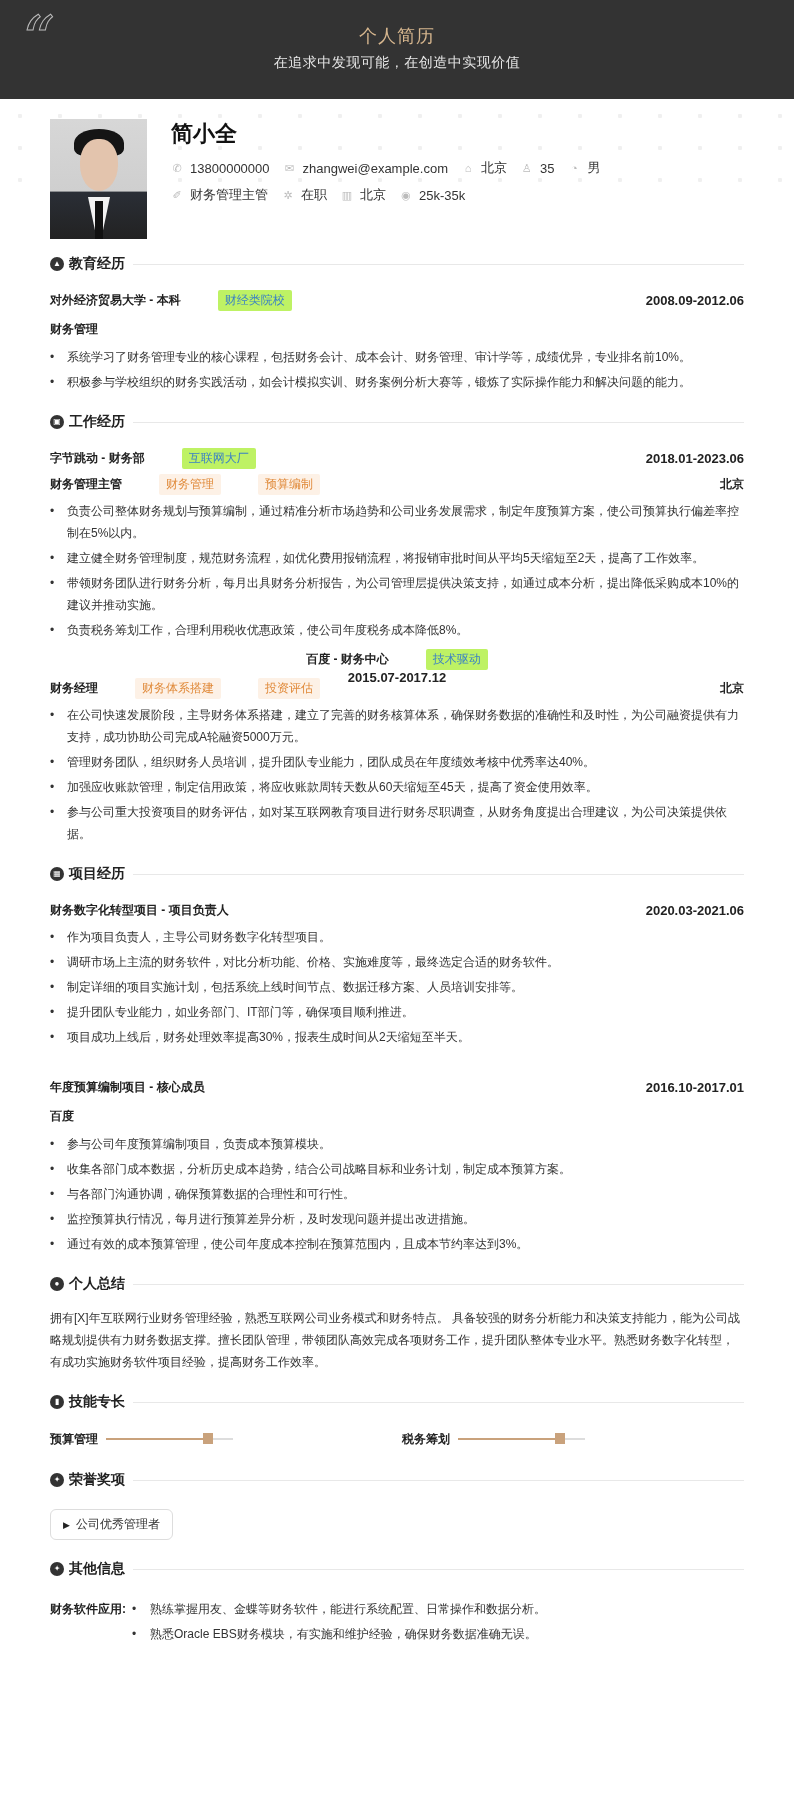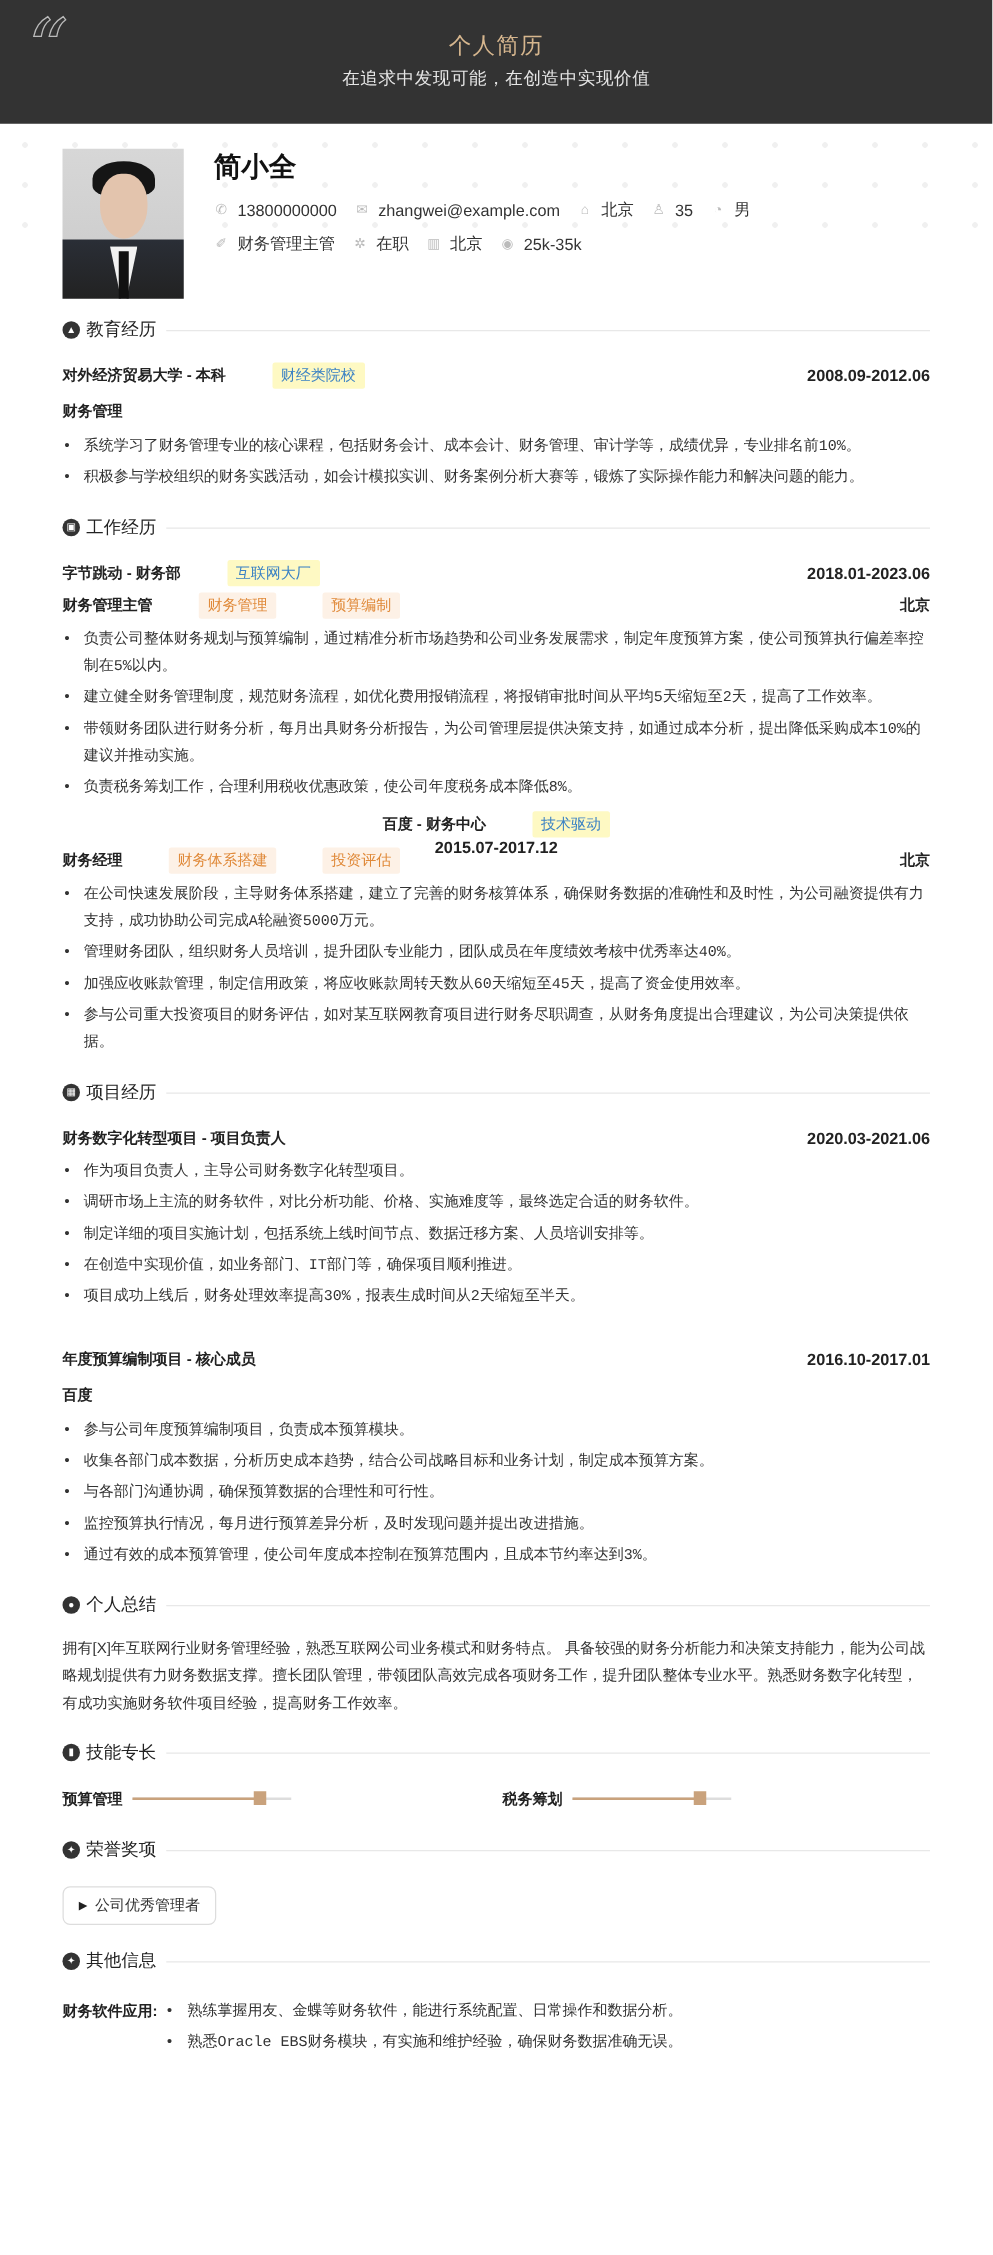--- a/index.html
+++ b/index.html
@@ -19,31 +19,31 @@
   .photo .tie { position: absolute; left: 45px; top: 82px; width: 8px; height: 38px; background: #111; }
   .name { position: absolute; left: 121px; top: 20px; font-size: 22px; font-weight: bold; color: #111; }
   .info-row { position: absolute; left: 121px; display: flex; align-items: center; font-size: 13px; color: #333; }
   .info-row.r1 { top: 60px; } .info-row.r2 { top: 87px; }
   .info-item { display: flex; align-items: center; margin-right: 14px; }
   .info-item .ic { width: 12px; height: 12px; margin-right: 7px; color: #bbb; font-size: 11px; line-height: 12px; text-align: center; }
   .content { padding: 0 50px; }
   .section { margin-top: 12px; }
   .sec-head { display: flex; align-items: center; height: 34px; }
   .sec-icon { width: 14px; height: 14px; border-radius: 50%; background: #333; color: #fff; font-size: 8px; line-height: 14px; text-align: center; margin-right: 5px; }
-  .sec-title { font-size: 14px; font-weight: normal; color: #222; margin-right: 8px; }
+  .sec-title { font-size: 14px; font-weight: bold; color: #222; margin-right: 8px; }
   .sec-line { flex: 1; height: 1px; background: #e8e8e8; }
   .row { display: flex; justify-content: space-between; align-items: center; height: 26px; font-size: 12px; font-weight: bold; color: #222; margin-top: 6px; }
   .row .left { display: flex; align-items: center; gap: 28px; }
   .tag { font-weight: normal; font-size: 12px; padding: 2px 7px; margin-left: 9px; border-radius: 2px; }
-  .tag.blue { background: #fef9c3; color: #3b82c4; }
+  .tag.blue { background: #bef264; color: #3b82c4; }
   .tag.orange { background: #fdf1e6; color: #e08a3a; }
   .row .date { font-size: 13px; font-weight: bold; }
   .sub { font-size: 12px; font-weight: bold; height: 28px; line-height: 28px; margin-top: 2px; }
   ul { list-style: none; }
-  li { position: relative; padding-left: 17px; font-size: 12px; color: #333; line-height: 22px; margin: 3px 0; font-family: Liberation Mono, monospace; }
+  li { position: relative; padding-left: 17px; font-size: 12px; color: #333; line-height: 22px; margin: 3px 0; }
   li::before { content: "•"; position: absolute; left: 0; top: 0; color: #333; }
   .summary { font-size: 12px; line-height: 22px; color: #333; margin-top: 6px; }
   .skills { display: grid; grid-template-columns: 352px 300px; row-gap: 10px; margin-top: 8px; }
   .skill { display: flex; align-items: center; height: 24px; }
   .skill .label { font-size: 12px; font-weight: bold; width: 56px; }
   .bar { position: relative; width: 127px; height: 2px; background: #ddd; }
   .bar .fill { position: absolute; left: 0; top: 0; height: 2px; background: #c9a27c; }
   .bar .thumb { position: absolute; top: -5px; width: 10px; height: 11px; background: #c9a27c; margin-left: -5px; }
   .award { display: inline-flex; align-items: center; margin-top: 12px; height: 31px; padding: 0 12px; border: 1px solid #ddd; border-radius: 6px; font-size: 12px; color: #333; }
   .award .tri { font-size: 9px; margin-right: 6px; color: #222; }
@@ -193,21 +193,21 @@
         <span class="sec-line"></span>
       </div>
     <div class="row">
       <span>财务数字化转型项目 - 项目负责人</span>
       <span class="date">2020.03-2021.06</span>
     </div>
     <ul>
       <li>作为项目负责人，主导公司财务数字化转型项目。</li>
       <li>调研市场上主流的财务软件，对比分析功能、价格、实施难度等，最终选定合适的财务软件。</li>
       <li>制定详细的项目实施计划，包括系统上线时间节点、数据迁移方案、人员培训安排等。</li>
-      <li>在创造中实现价值，如业务部门、IT部门等，确保项目顺利推进。</li>
+      <li>提升团队专业能力，如业务部门、IT部门等，确保项目顺利推进。</li>
       <li>项目成功上线后，财务处理效率提高30%，报表生成时间从2天缩短至半天。</li>
     </ul>
     <div class="row" style="margin-top:26px;">
       <span>年度预算编制项目 - 核心成员</span>
       <span class="date">2016.10-2017.01</span>
     </div>
     <div class="sub">百度</div>
     <ul>
       <li>参与公司年度预算编制项目，负责成本预算模块。</li>
       <li>收集各部门成本数据，分析历史成本趋势，结合公司战略目标和业务计划，制定成本预算方案。</li>

